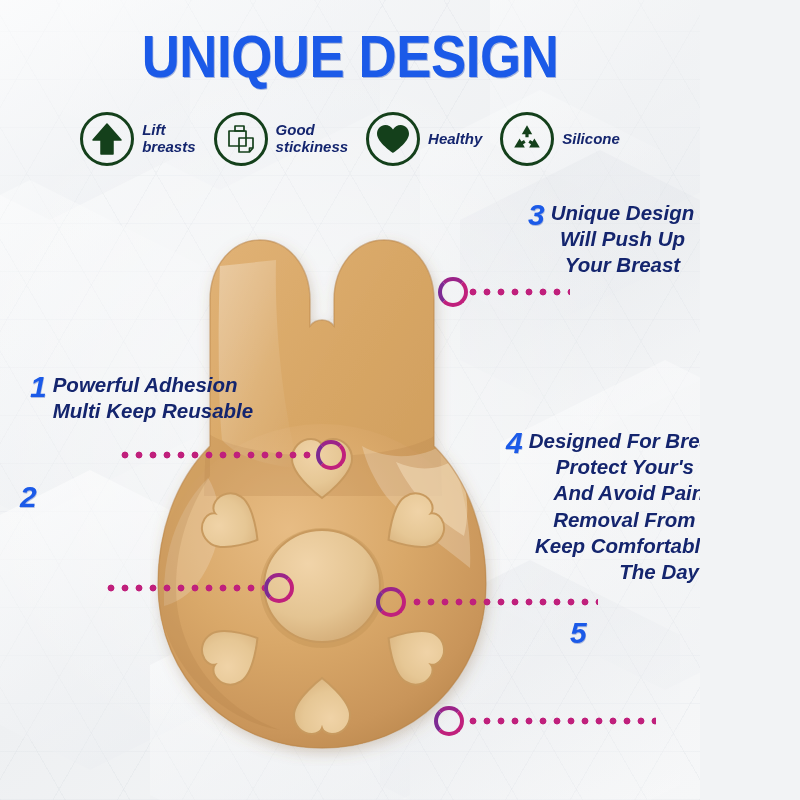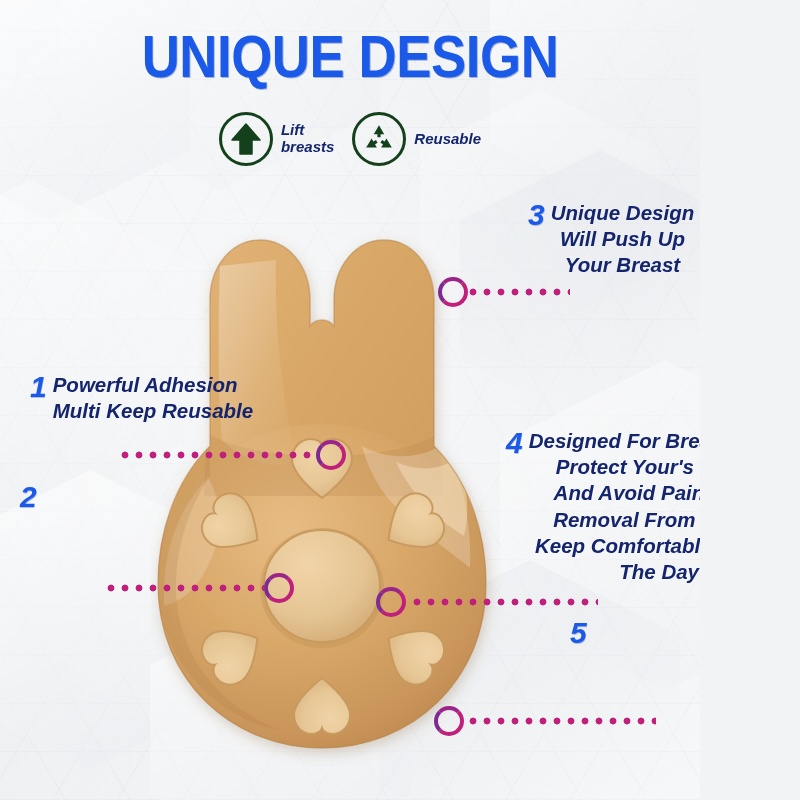--- a/index.html
+++ b/index.html
@@ -172,33 +172,56 @@
     <div class="feat">
       <div class="feat-circle">
         <svg width="30" height="32" viewBox="0 0 30 32" aria-hidden="true">
           <path d="M15 1 L29 17 H21 V31 H9 V17 H1 Z" fill="#14401b" stroke="#14401b" stroke-width="1.5" stroke-linejoin="round"></path>
         </svg>
       </div>
       <div class="feat-label">Lift
 breasts</div>
     </div>
 
-
+    <div class="feat">
+      <div class="feat-circle">
+        <svg width="32" height="32" viewBox="0 0 32 32" aria-hidden="true">
+          <g fill="none" stroke="#14401b" stroke-width="1.7" stroke-linejoin="round">
+            <rect x="10" y="3" width="9" height="5"></rect>
+            <rect x="4" y="8" width="17" height="15"></rect>
+            <path d="M14 15 H28 V25 L24.5 29 H14 Z"></path>
+            <path d="M28 25 H24.5 V29"></path>
+          </g>
+        </svg>
+      </div>
+      <div class="feat-label">Good
+stickiness</div>
+    </div>
+
+    <div class="feat">
+      <div class="feat-circle">
+        <svg width="34" height="30" viewBox="0 0 34 30" aria-hidden="true">
+          <path d="M17 29 C17 29 1 18.5 1 9.8 C1 4.6 4.9 1 9.3 1 C12.6 1 15.5 3 17 5.6
+                   C18.5 3 21.4 1 24.7 1 C29.1 1 33 4.6 33 9.8 C33 18.5 17 29 17 29 Z" fill="#14401b"></path>
+        </svg>
+      </div>
+      <div class="feat-label">Healthy</div>
+    </div>
 
     <div class="feat">
       <div class="feat-circle">
         <svg width="32" height="32" viewBox="0 0 32 32" aria-hidden="true">
           <g fill="#14401b">
             <path d="M16 2.2 L21.2 11.2 L17.6 11.2 L17.6 14.2 L14.4 14.2 L14.4 11.2 L10.8 11.2 Z"></path>
             <path d="M3.2 24.4 L8.6 15.4 L10.4 18.5 L13 17 L14.6 19.8 L12 21.3 L13.8 24.4 Z"></path>
             <path d="M28.8 24.4 L18.2 24.4 L20 21.3 L17.4 19.8 L19 17 L21.6 18.5 L23.4 15.4 Z"></path>
           </g>
         </svg>
       </div>
-      <div class="feat-label">Reusable</div>
+      <div class="feat-label">Silicone</div>
     </div>
 
   </div>
 
   <div id="product-wrap">
     <svg id="product" viewBox="0 0 420 570" preserveAspectRatio="xMidYMid meet" aria-hidden="true">
       <defs>
         <linearGradient id="tanGrad" x1="0" y1="0" x2="1" y2="1">
           <stop offset="0%" stop-color="#e3b57a"></stop>
           <stop offset="38%" stop-color="#d8a766"></stop>

